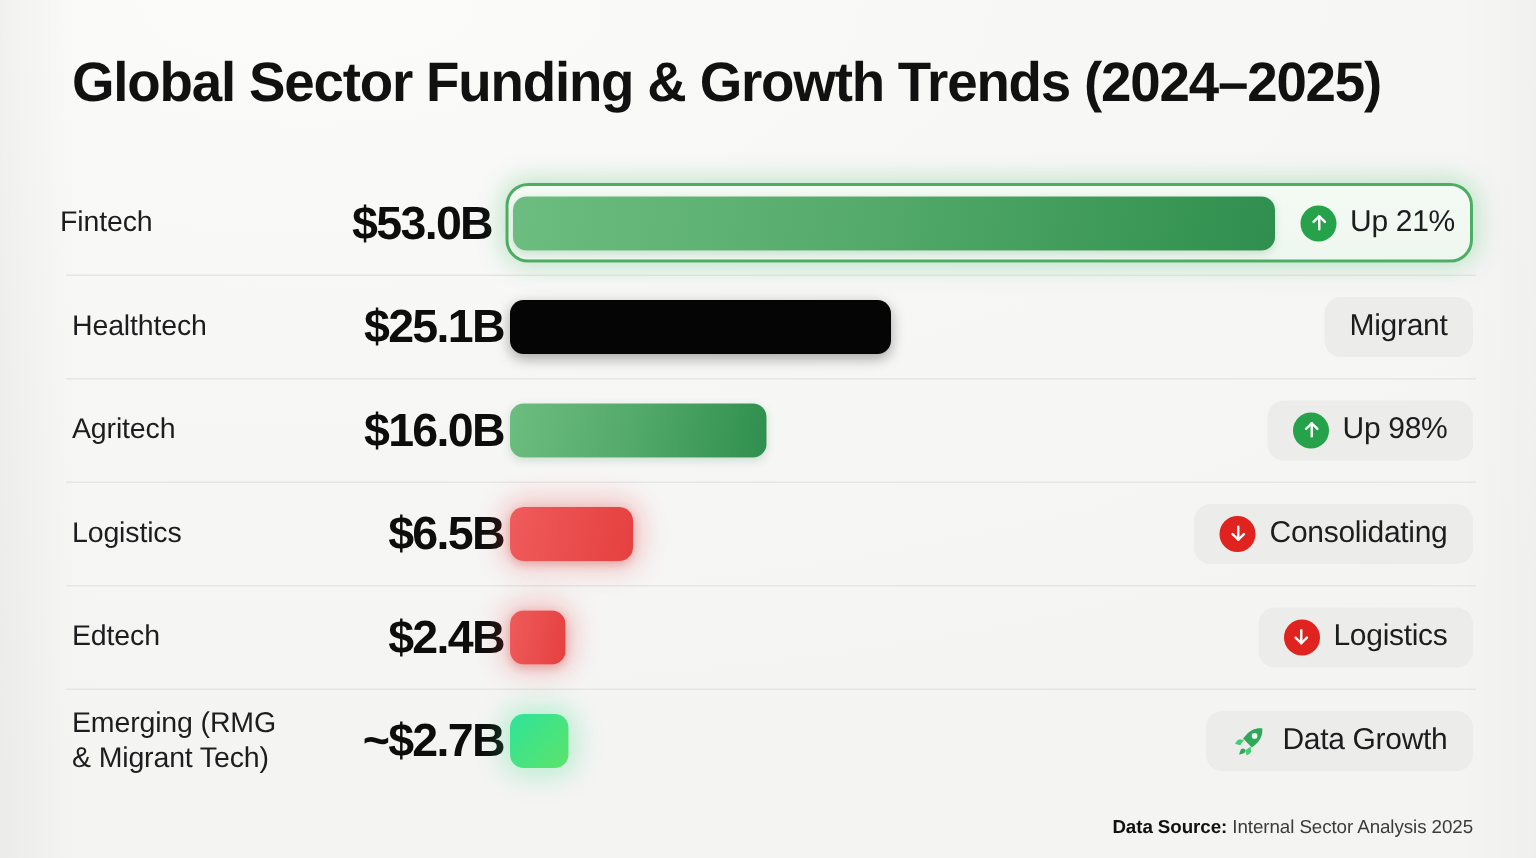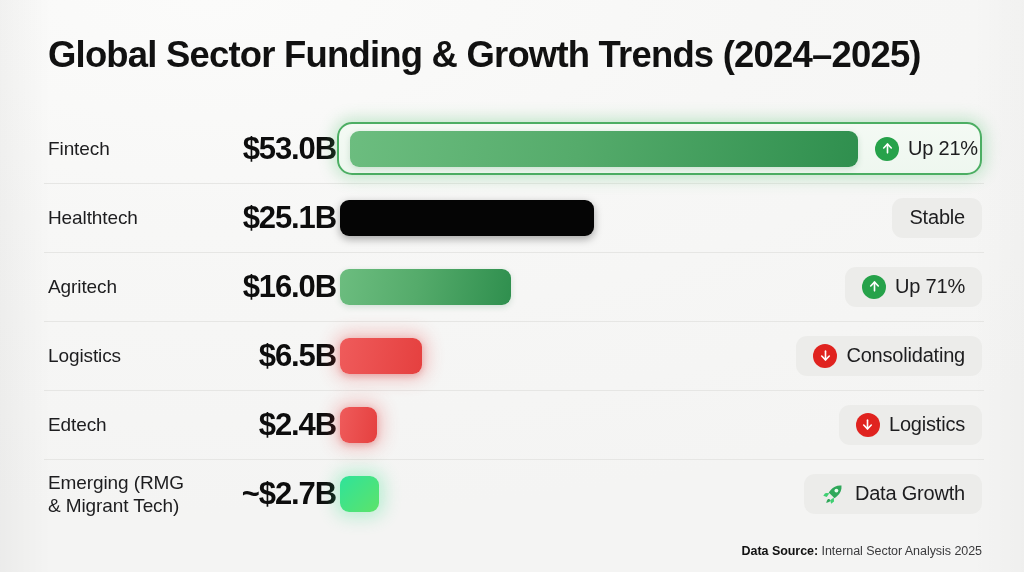--- a/index.html
+++ b/index.html
@@ -57,20 +57,21 @@
   }
 
   .row {
     position: relative;
     height: 69px;
     display: flex;
     align-items: center;
     box-sizing: border-box;
     padding-left: 48px;
     padding-right: 42px;
+    justify-content: flex-end;
   }
   .row + .row::before {
     content: "";
     position: absolute;
     left: 44px;
     right: 40px;
     top: 0;
     height: 1px;
     background: #e6e6e4;
   }
@@ -223,38 +224,38 @@
           </div>
         </div>
       </div>
       <div class="row">
         <div class="row-label"><span>Healthtech</span></div>
         <div class="row-value">$25.1B</div>
         <div class="bar-area">
           <div class="bar black" style="width:254px"></div>
           <div class="status-spacer"></div>
           <div class="status ">
-            <span>Stable</span>
+            <span>Migrant</span>
           </div>
         </div>
       </div>
       <div class="row">
         <div class="row-label"><span>Agritech</span></div>
         <div class="row-value">$16.0B</div>
         <div class="bar-area">
           <div class="bar green" style="width:171px"></div>
           <div class="status-spacer"></div>
           <div class="status ">
             <span class="icon-circle up">
               <svg width="13" height="13" viewBox="0 0 24 24" aria-hidden="true">
                 <path d="M12 4 L12 20" stroke="#ffffff" stroke-width="3" stroke-linecap="round"></path>
                 <path d="M5 11 L12 4 L19 11" fill="none" stroke="#ffffff" stroke-width="3" stroke-linecap="round" stroke-linejoin="round"></path>
               </svg>
             </span>
-            <span>Up 71%</span>
+            <span>Up 98%</span>
           </div>
         </div>
       </div>
       <div class="row">
         <div class="row-label"><span>Logistics</span></div>
         <div class="row-value">$6.5B</div>
         <div class="bar-area">
           <div class="bar red" style="width:82px"></div>
           <div class="status-spacer"></div>
           <div class="status ">

